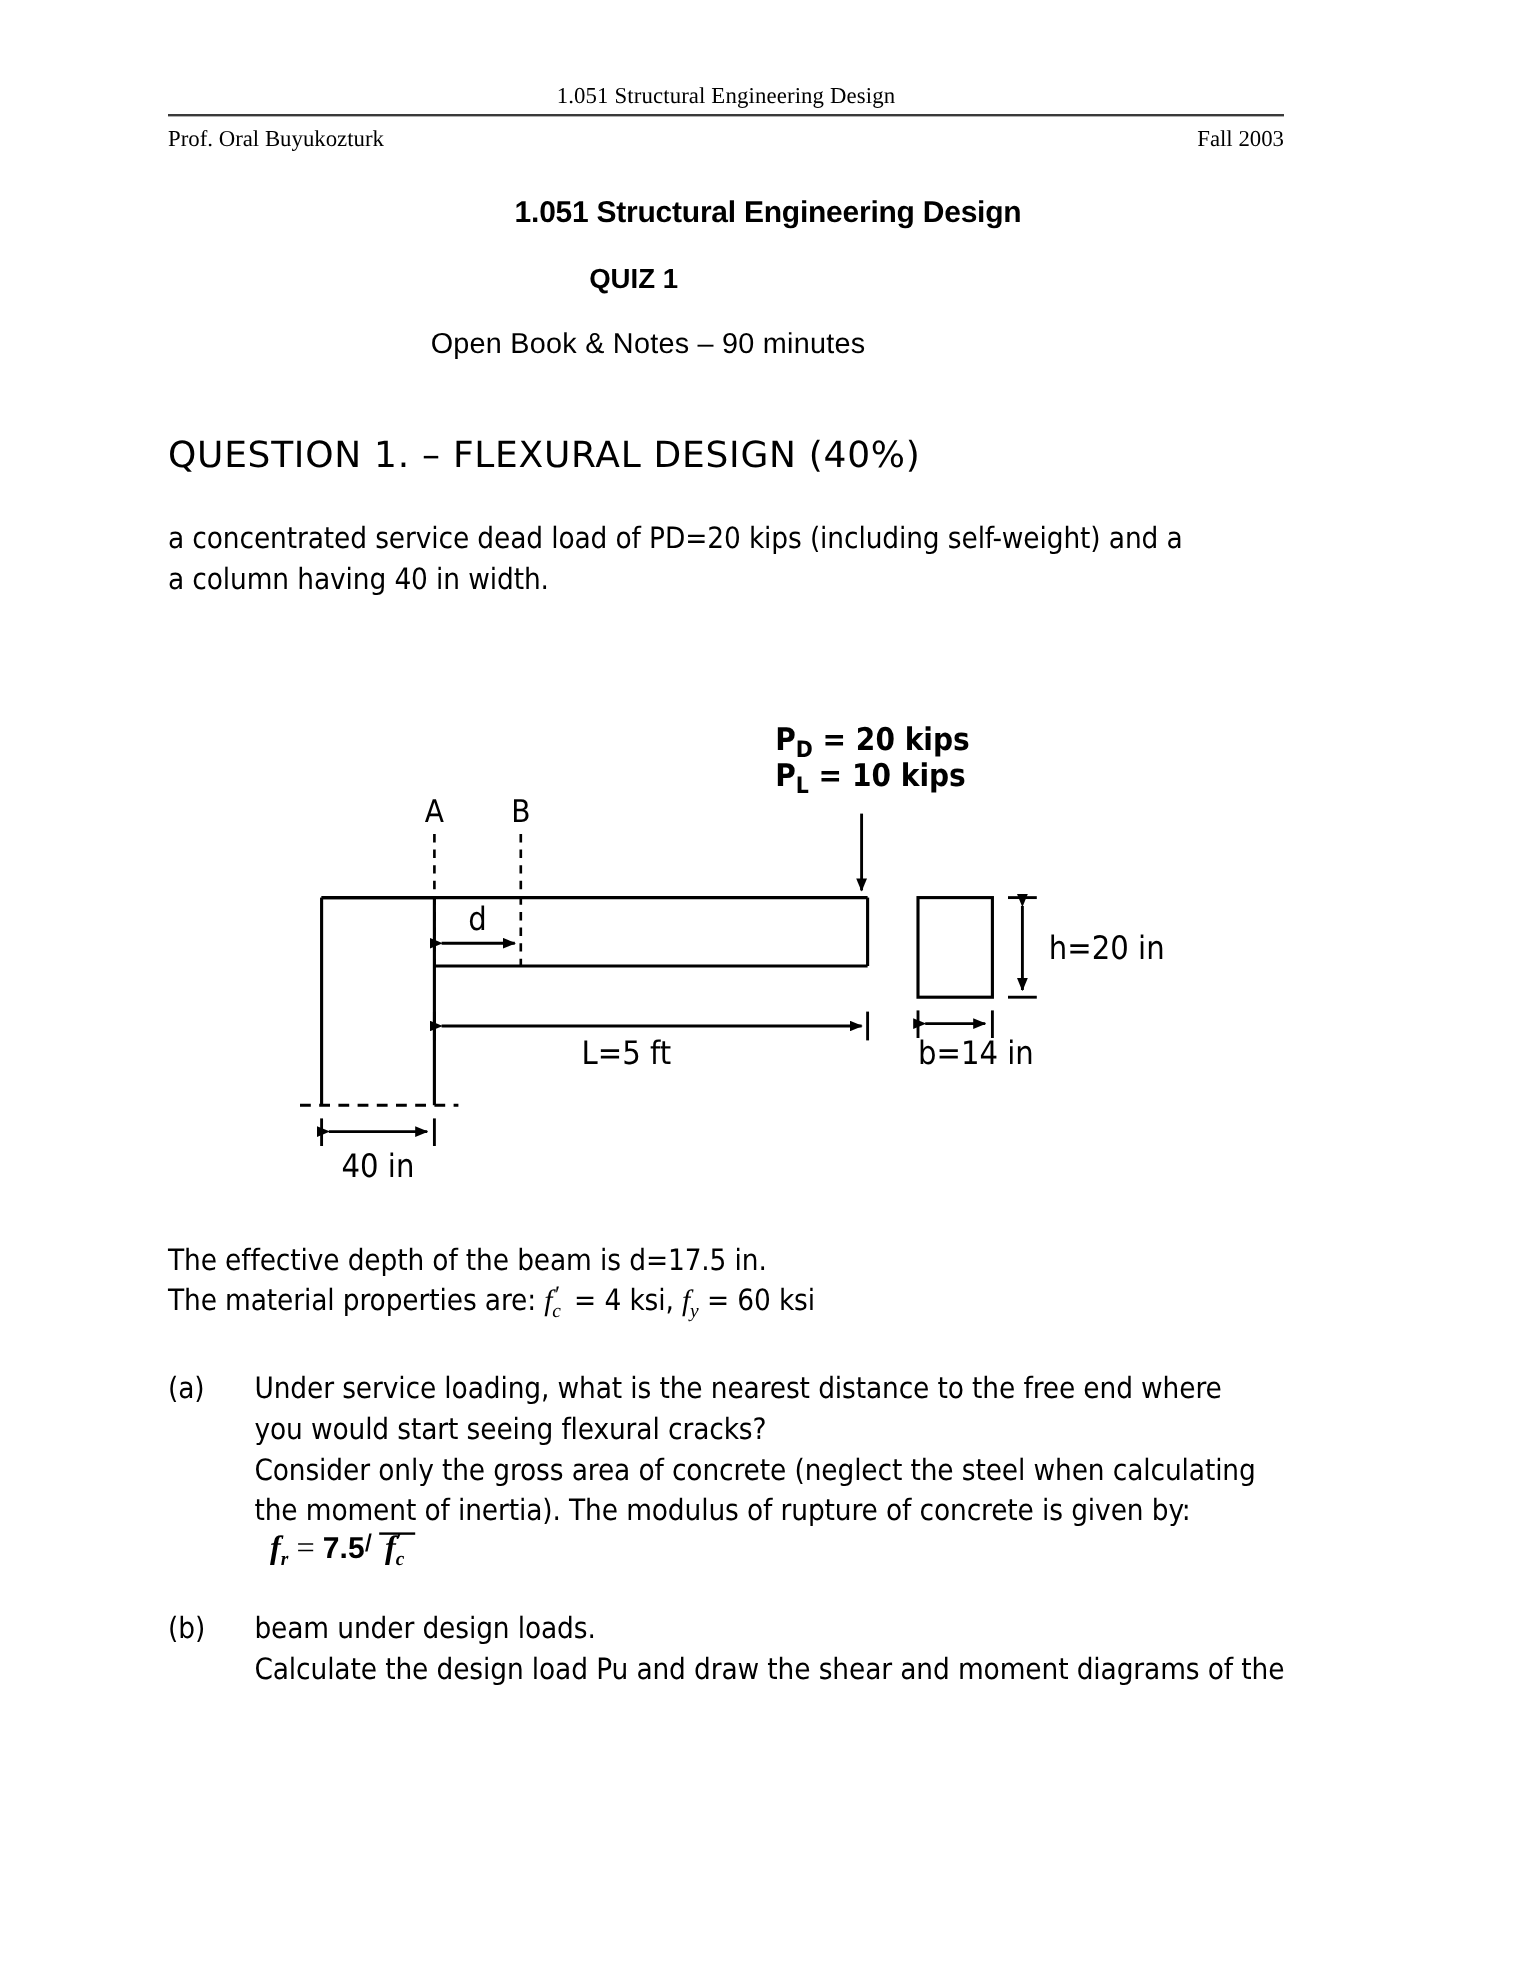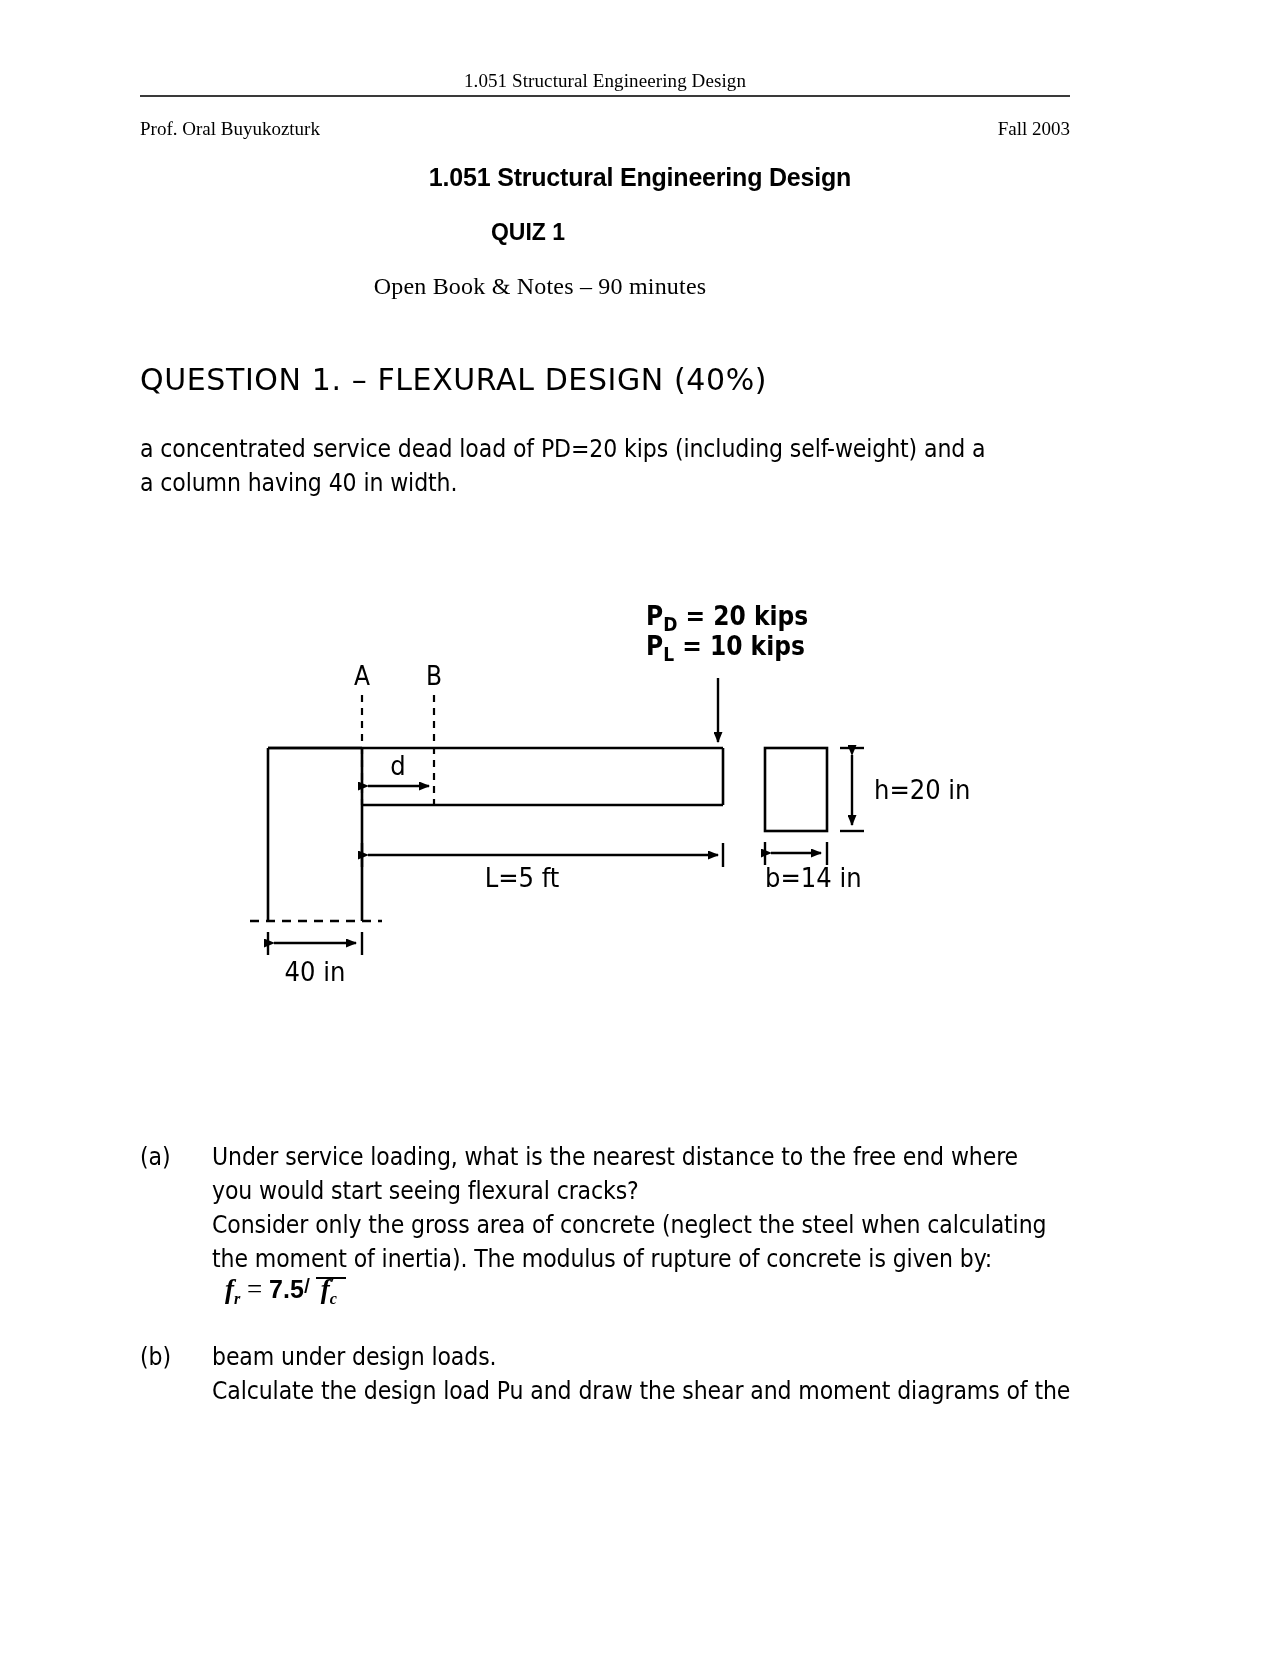--- a/index.html
+++ b/index.html
@@ -27,21 +27,21 @@
   .runhead-rule {
     border-top:2px solid #3a3a3a;
     margin-top:3px;
     width:930px;
   }
   .runhead-row {
     display:flex; justify-content:space-between;
     font-family:"Liberation Serif", serif;
     font-size:19px;
     line-height:24px;
-    padding-top:20px;
+    padding-top:8px;
   }
 
   
   .doc-title {
     position:absolute; left:0; top:163px; width:1280px;
     text-align:center;
     font-family:"Liberation Sans", sans-serif;
     font-weight:bold;
     font-size:25px;
     letter-spacing:-0.2px;
@@ -49,21 +49,21 @@
   .doc-subtitle {
     position:absolute; left:0; top:219px; width:1056px;
     text-align:center;
     font-family:"Liberation Sans", sans-serif;
     font-weight:bold;
     font-size:23px;
   }
   .doc-note {
     position:absolute; left:0; top:273px; width:1080px;
     text-align:center;
-    font-family:Liberation Serif, serif;
+    font-family:Liberation Sans, sans-serif;
     font-size:24px;
     letter-spacing:0.2px;
   }
 
   
   .q-heading {
     position:absolute; left:140px; top:362px;
     font-family:"DejaVu Sans", sans-serif;
     font-size:30px;
     letter-spacing:0.6px;
@@ -239,20 +239,24 @@
 
       <g>
         <path d="M 631,268 L 681,268" stroke="#000" stroke-width="2.4" marker-start="url(#ah)" marker-end="url(#ah)" fill="none"></path>
         <path d="M 625,257 L 625,280" stroke="#000" stroke-width="2.4" fill="none"></path>
         <path d="M 687,257 L 687,280" stroke="#000" stroke-width="2.4" fill="none"></path>
         <text x="625" y="302" font-family="DejaVu Sans Condensed, Liberation Sans, sans-serif" font-size="27" fill="#000">b=14 in</text>
       </g>
     </svg>
   </div>
 
+  <div class="beamdepth body-text">
+    <div>The effective depth of the beam is d=17.5 in.</div>
+    <div><span>The material properties are: </span><span class="mathline"><span>f</span><sub>c</sub><span class="prime" style="position:relative;left:-6px;top:-7px;font-size:0.8em;">′</span></span><span> = 4 ksi, </span><span class="mathline"><span>f</span><sub>y</sub></span><span> = 60 ksi</span></div>
+  </div>
 
   <div class="part body-text" id="part-a">
     <div class="part-label">(a)</div>
     <div class="part-body">
       <div><span>Under </span><span class="u">service loading</span><span>, what is the nearest distance to the free end where</span></div>
       <div>you would start seeing flexural cracks?</div>
       <div>Consider only the gross area of concrete (neglect the steel when calculating</div>
       <div>the moment of inertia). The modulus of rupture of concrete is given by:</div>
     </div>
   </div>

